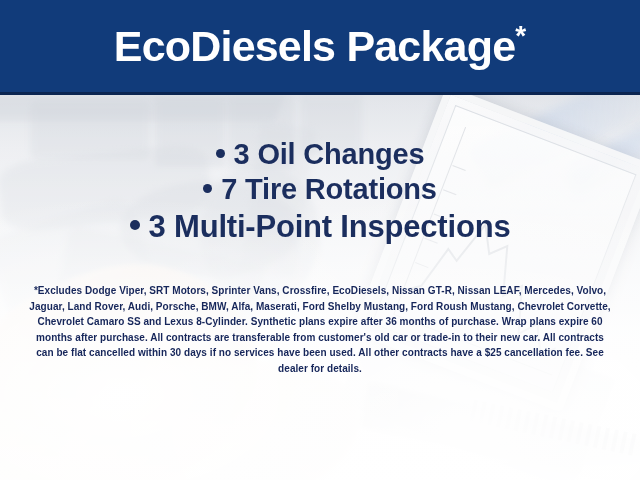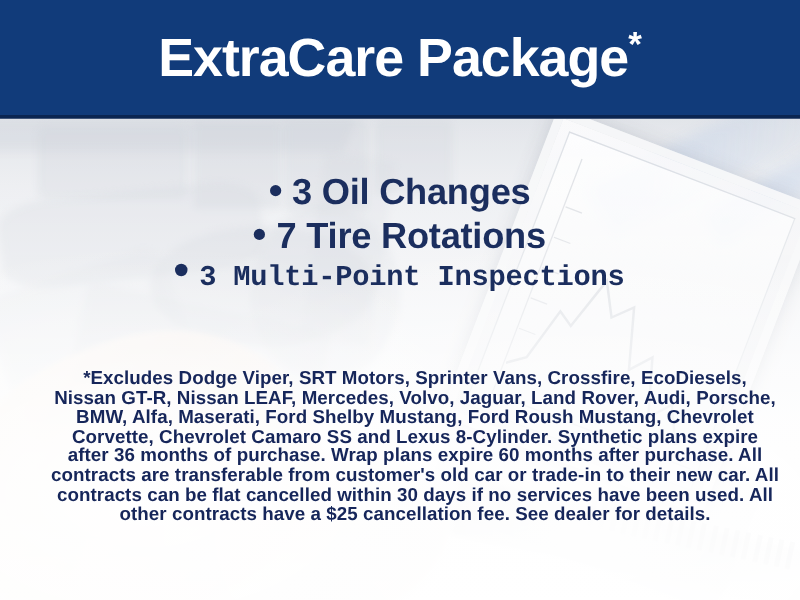--- a/index.html
+++ b/index.html
@@ -240,31 +240,31 @@
     display: inline-block;
     width: 9px;
     height: 9px;
     border-radius: 50%;
     background: #1b2e5e;
     vertical-align: 6px;
     margin-right: 9px;
   }
   .bullet-1 { font-size: 29px; }
   .bullet-2 { font-size: 29px; }
-  .bullet-3 { font-size: 23px; font-family: Liberation Mono, monospace; }
+  .bullet-3 { font-size: 31px; }
   .bullet-3 .dot { width: 10px; height: 10px; vertical-align: 7px; }
 
   .disclaimer {
     position: absolute;
     left: 28px;
     top: 188px;
     width: 584px;
-    margin: 12px;
+    margin: 0;
     color: #16265a;
-    font-size: 15px;
+    font-size: 10px;
     font-weight: bold;
     line-height: 15.6px;
     text-align: center;
     letter-spacing: 0.05px;
   }
 </style>
 </head>
 <body>
 
 <div id="ad-banner">
@@ -304,21 +304,21 @@
     <div class="laptop-edge"></div>
     <div class="laptop-keys"></div>
 
     <div class="hand"></div>
     <div class="hand-2"></div>
 
     <div class="photo-wash"></div>
   </div>
 
   <div class="header-band">
-    <h1 class="header-title"><span>ExtraCare Package</span><span class="asterisk">*</span></h1>
+    <h1 class="header-title"><span>EcoDiesels Package</span><span class="asterisk">*</span></h1>
   </div>
   <div class="header-rule"></div>
 
   <div class="content">
 
     <ul class="bullets">
       <li class="bullet-item bullet-1"><span class="dot"></span><span>3 Oil Changes</span></li>
       <li class="bullet-item bullet-2"><span class="dot"></span><span>7 Tire Rotations</span></li>
       <li class="bullet-item bullet-3"><span class="dot"></span><span>3 Multi-Point Inspections</span></li>
     </ul>

